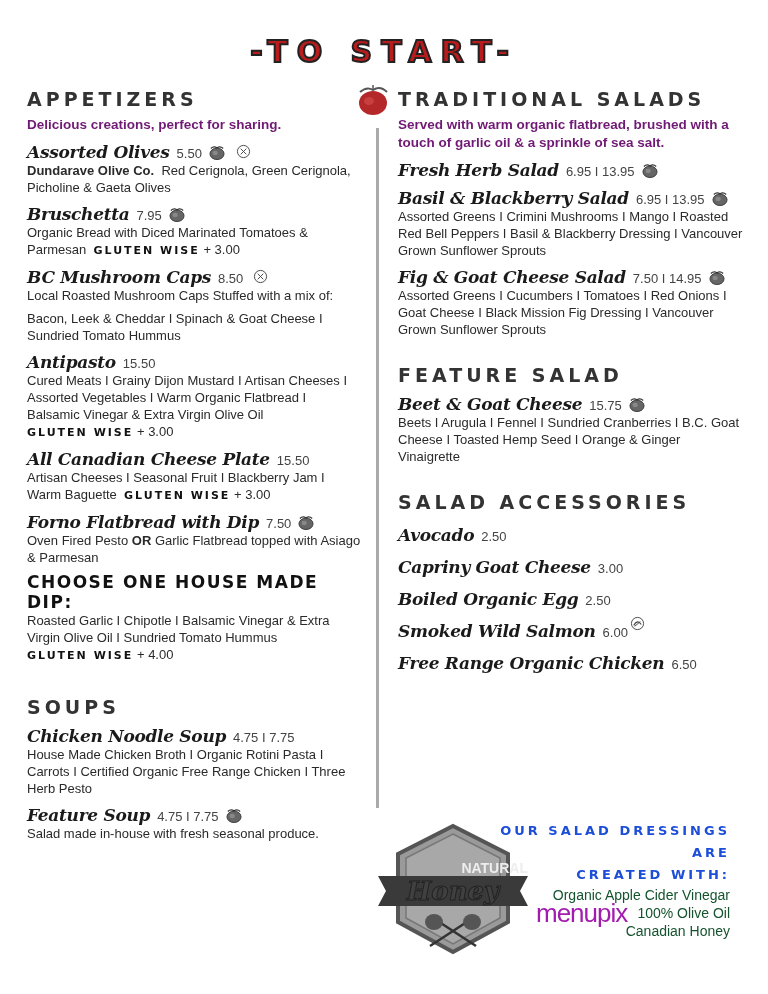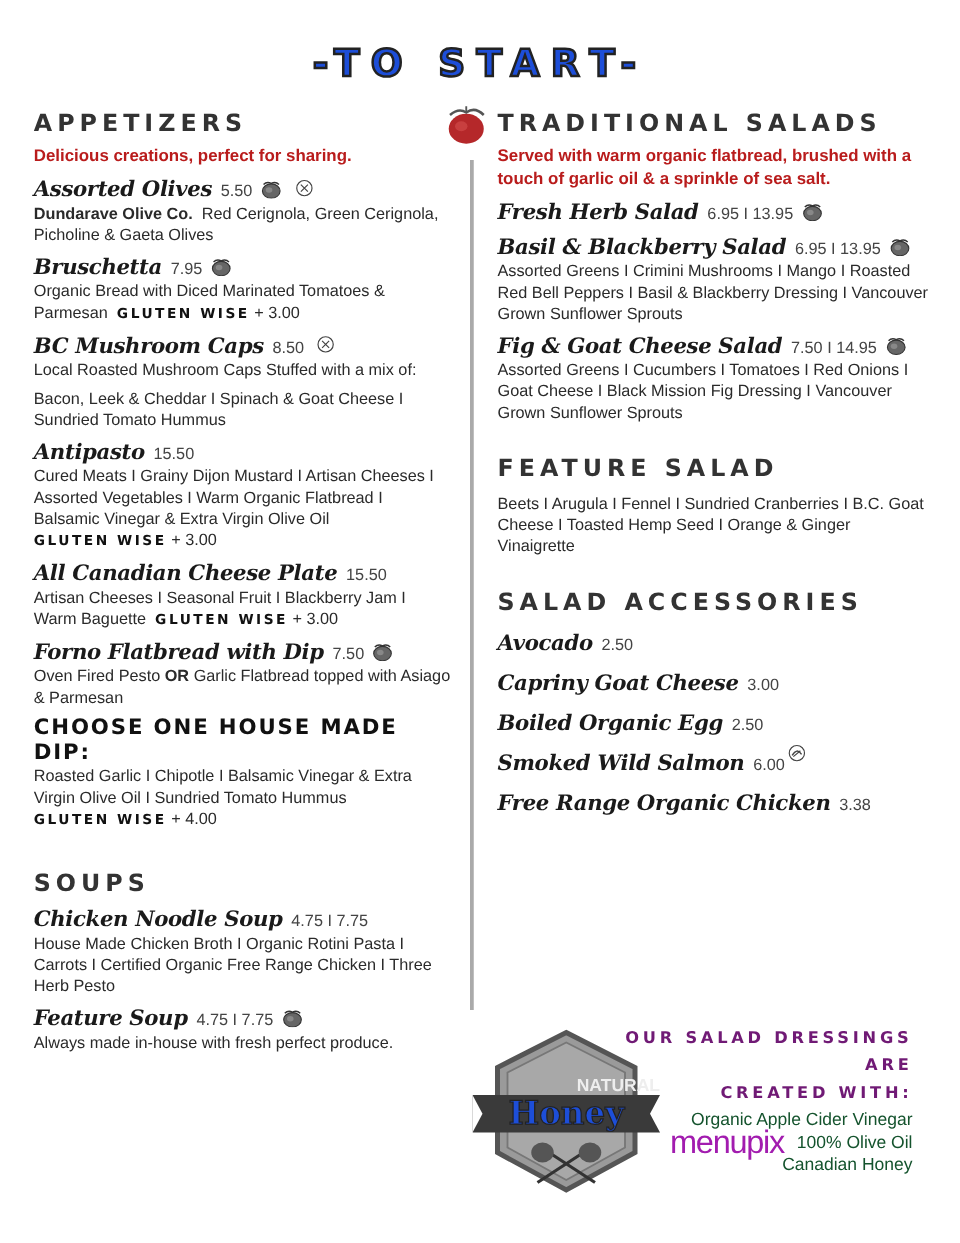--- a/index.html
+++ b/index.html
@@ -1,37 +1,37 @@
 <!DOCTYPE html>
 <html><head>
 <meta charset="utf-8">
 <style>
   html, body { margin:0; padding:0; }
   body { width:768px; height:994px; background:#ffffff; position:relative; overflow:hidden;
          font-family:"Liberation Sans", sans-serif; color:#222; }
   .abs { position:absolute; }
   .page-title { left:0; width:768px; top:34px; text-align:center; font-family:"DejaVu Sans", sans-serif;
-    font-weight:bold; font-size:30px; letter-spacing:9px; color:#1d4ed8; -webkit-text-stroke:2px #222; }
+    font-weight:bold; font-size:30px; letter-spacing:9px; color:#b91c1c; -webkit-text-stroke:2px #222; }
   .section-head { font-family:"DejaVu Sans", sans-serif; font-weight:bold; font-size:19px; letter-spacing:4px; color:#333; }
-  .subhead { font-weight:bold; font-size:13.5px; color:#b91c1c; line-height:18px; }
+  .subhead { font-weight:bold; font-size:13.5px; color:#701a75; line-height:18px; }
   .item { margin-top:8px; }
   .item-line { display:flex; align-items:baseline; flex-wrap:nowrap; }
   .item-name { font-family:"DejaVu Serif", serif; font-style:italic; font-weight:bold; font-size:17px; color:#1a1a1a; letter-spacing:-0.3px;text-align:right; }
   .item-price { font-size:13px; color:#444; margin-left:7px; }
   .desc { font-size:13px; line-height:17px; color:#2a2a2a; }
   .gw { font-family:"DejaVu Sans", sans-serif; font-weight:bold; font-size:11px; letter-spacing:2px; color:#111; }
   .dip-head { font-family:"DejaVu Sans", sans-serif; font-weight:bold; font-size:17px; letter-spacing:1.5px; color:#111; margin-top:6px; }
   .icon-tomato { display:inline-block; width:18px; height:15px; margin-left:6px; position:relative; top:2px; }
   .icon-circle-x { display:inline-block; width:15px; height:15px; margin-left:10px; position:relative; top:1px; }
   .col-left { left:27px; top:88px; width:335px; }
   .col-right { left:398px; top:88px; width:345px; }
   .divider { left:376px; top:128px; width:3px; height:680px; background:#aaa; }
   .acc-item { margin-top:12px; }
   .acc-item .item-name { font-size:17px; }
-  .dressing-head { font-family:"DejaVu Sans", sans-serif; font-weight:bold; font-size:13px; letter-spacing:3px; color:#701a75; text-align:right; line-height:22px; }
+  .dressing-head { font-family:"DejaVu Sans", sans-serif; font-weight:bold; font-size:13px; letter-spacing:3px; color:#1d4ed8; text-align:right; line-height:22px; }
   .dressing-list { text-align:right; font-size:14px; line-height:18px; color:#14532d; }
   .watermark { font-size:26px; color:#a21caf; letter-spacing:-1px; }
 </style>
 </head>
 <body>
 
 <svg width="0" height="0" style="position:absolute">
   <defs>
     <symbol id="sym-tomato" viewBox="0 0 20 17">
       <ellipse cx="10" cy="10" rx="8" ry="6.5" fill="#666" stroke="#333" stroke-width="1"></ellipse>
@@ -145,21 +145,21 @@
   </div>
 
   <div class="item">
     <div class="item-line">
       <span class="item-name">Feature Soup</span>
       <span class="item-price">4.75  I  7.75</span>
       <svg class="icon-tomato">
           <use href="#sym-tomato"></use>
         </svg>
     </div>
-    <div class="desc">Always made in-house with fresh perfect produce.</div>
+    <div class="desc">Salad made in-house with fresh seasonal produce.</div>
   </div>
 </div>
 
 <div class="abs col-right">
   <div class="section-head">TRADITIONAL SALADS</div>
   <div class="subhead" style="margin-top:6px">Served with warm organic flatbread, brushed with a touch of garlic oil &amp; a sprinkle of sea salt.</div>
 
   <div class="item">
     <div class="item-line">
       <span class="item-name">Fresh Herb Salad</span>
@@ -188,20 +188,27 @@
       <svg class="icon-tomato">
           <use href="#sym-tomato"></use>
         </svg>
     </div>
     <div class="desc">Assorted Greens  I  Cucumbers  I  Tomatoes  I  Red Onions  I  Goat Cheese  I  Black Mission Fig Dressing  I  Vancouver Grown Sunflower Sprouts</div>
   </div>
 
   <div class="section-head" style="margin-top:26px">FEATURE SALAD</div>
 
   <div class="item">
+    <div class="item-line">
+      <span class="item-name">Beet &amp; Goat Cheese</span>
+      <span class="item-price">15.75</span>
+      <svg class="icon-tomato">
+          <use href="#sym-tomato"></use>
+        </svg>
+    </div>
     <div class="desc">Beets  I  Arugula  I  Fennel  I  Sundried Cranberries  I  B.C. Goat Cheese  I  Toasted Hemp Seed  I  Orange &amp; Ginger Vinaigrette</div>
   </div>
 
   <div class="section-head" style="margin-top:26px">SALAD ACCESSORIES</div>
 
   <div class="acc-item item-line">
     <span class="item-name">Avocado</span>
     <span class="item-price">2.50</span>
   </div>
   <div class="acc-item item-line">
@@ -214,40 +221,40 @@
   </div>
   <div class="acc-item item-line">
     <span class="item-name">Smoked Wild Salmon</span>
     <span class="item-price">6.00</span>
     <svg class="icon-circle-x" style="margin-left:2px;top:-6px">
         <use href="#sym-fish"></use>
       </svg>
   </div>
   <div class="acc-item item-line">
     <span class="item-name">Free Range Organic Chicken</span>
-    <span class="item-price">3.38</span>
+    <span class="item-price">6.50</span>
   </div>
 </div>
 
 <div class="abs" style="left:378px;top:822px;width:150px;height:140px">
   <svg width="150" height="140" viewBox="0 0 150 140">
     <polygon points="75,4 130,32 130,100 75,130 20,100 20,32" fill="#9a9a9a" stroke="#555" stroke-width="4"></polygon>
     <polygon points="75,12 122,36 122,96 75,122 28,96 28,36" fill="#a8a8a8" stroke="#777" stroke-width="1.5"></polygon>
     <rect x="0" y="54" width="150" height="30" fill="#3a3a3a"></rect>
     <polygon points="0,54 8,69 0,84" fill="#fff"></polygon>
     <polygon points="150,54 142,69 150,84" fill="#fff"></polygon>
     <g stroke="#333" stroke-width="2.5">
         <line x1="52" y1="124" x2="98" y2="94"></line>
         <line x1="98" y1="124" x2="52" y2="94"></line>
       </g>
     <ellipse cx="56" cy="100" rx="9" ry="8" fill="#555"></ellipse>
     <ellipse cx="94" cy="100" rx="9" ry="8" fill="#555"></ellipse>
   </svg>
   <div class="abs" style="left:0;top:38px;width:150px;text-align:right;font-weight:bold;font-size:14px;color:#eee">NATURAL</div>
-  <div class="abs" style="left:0;top:54px;width:150px;text-align:center;font-family:'DejaVu Serif',serif;font-weight:bold;font-size:26px;color:#1d4ed8;-webkit-text-stroke:1px #222">Honey</div>
+  <div class="abs" style="left:0;top:54px;width:150px;text-align:center;font-family:'DejaVu Serif',serif;font-style:italic;font-weight:bold;font-size:26px;color:#404040;-webkit-text-stroke:1px #222">Honey</div>
 </div>
 
 <div class="abs" style="left:470px;top:820px;width:260px">
   <div class="dressing-head">OUR SALAD DRESSINGS ARE</div>
   <div class="dressing-head">CREATED WITH:</div>
   <div class="dressing-list">Organic Apple Cider Vinegar</div>
   <div class="dressing-list">100% Olive Oil</div>
   <div class="dressing-list">Canadian Honey</div>
 </div>
 

